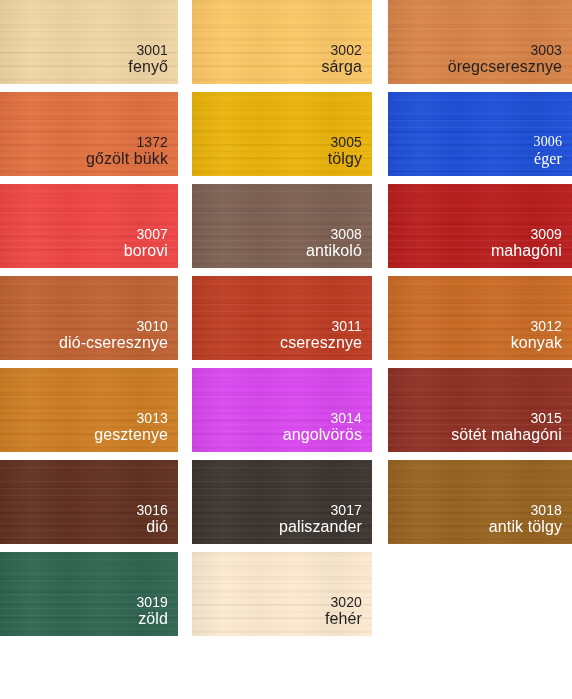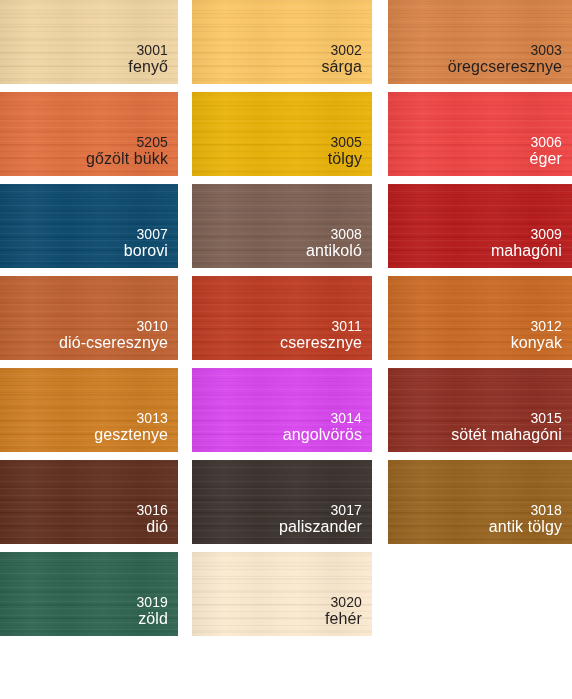--- a/index.html
+++ b/index.html
@@ -130,43 +130,43 @@
       <div class="swatch dark-text" style="background-color: rgb(216, 131, 71);">
         <div class="label">
           <span class="code">3003</span>
           <span class="name">öregcseresznye</span>
         </div>
       </div>
     </div>
     <div class="cell c0">
       <div class="swatch dark-text" style="background-color: rgb(226, 112, 63);">
         <div class="label">
-          <span class="code">5205</span>
+          <span class="code">1372</span>
           <span class="name">gőzölt bükk</span>
         </div>
       </div>
     </div>
     <div class="cell c1">
       <div class="swatch dark-text" style="background-color: #eab308;">
         <div class="label">
           <span class="code">3005</span>
           <span class="name">tölgy</span>
         </div>
       </div>
     </div>
     <div class="cell c2">
-      <div class="swatch light-text" style="background-color: #ef4444;">
+      <div class="swatch light-text" style="background-color: #1d4ed8; font-family: Liberation Serif, serif;">
         <div class="label">
           <span class="code">3006</span>
           <span class="name">éger</span>
         </div>
       </div>
     </div>
     <div class="cell c0">
-      <div class="swatch light-text" style="background-color: #0c4a6e;">
+      <div class="swatch light-text" style="background-color: #ef4444;">
         <div class="label">
           <span class="code">3007</span>
           <span class="name">borovi</span>
         </div>
       </div>
     </div>
     <div class="cell c1">
       <div class="swatch light-text" style="background-color: rgb(124, 96, 83);">
         <div class="label">
           <span class="code">3008</span>

